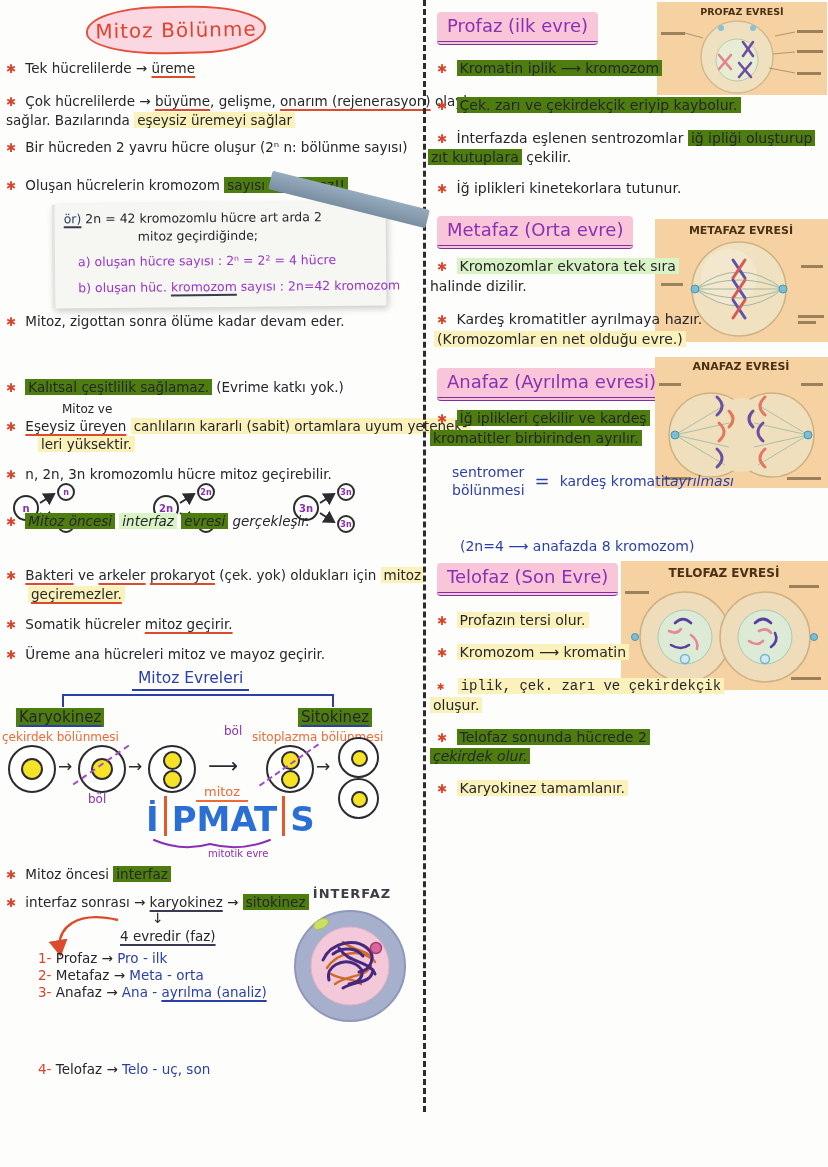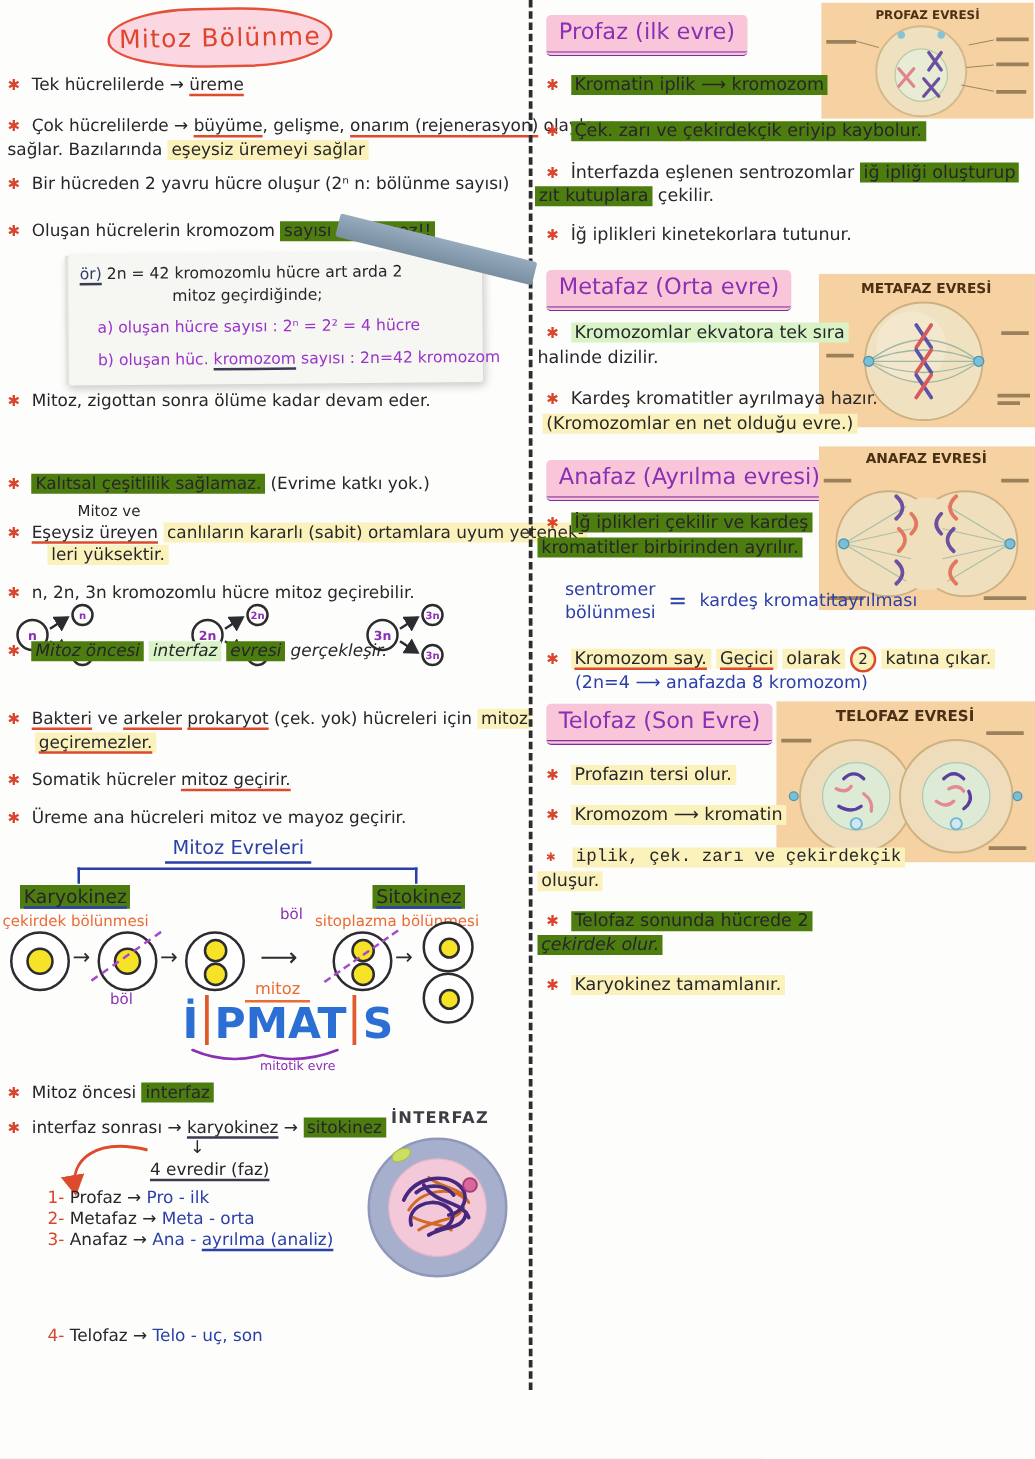--- a/index.html
+++ b/index.html
@@ -169,21 +169,21 @@
     <span class="hc">evresi</span>
     <span>gerçekleşir.</span>
   </div>
 
   <div class="l" style="left:6px;top:567px;">
     <span class="ast">✱</span>
     <span class="ur">Bakteri</span>
     <span>ve</span>
     <span class="ur">arkeler</span>
     <span class="ur">prokaryot</span>
-    <span>(çek. yok) hücreleri için</span>
+    <span>(çek. yok) oldukları için</span>
     <span class="hy">mitoz</span>
   </div>
   <div class="l" style="left:28px;top:586px;">
     <span class="hy ur">geçiremezler.</span>
   </div>
 
   <div class="l" style="left:6px;top:616px;">
     <span class="ast">✱</span>
     <span>Somatik hücreler</span>
     <span class="ur">mitoz geçirir.</span>
@@ -496,32 +496,24 @@
   </div>
 
   <div class="r blue" style="left:452px;top:463px;display:flex;align-items:center;gap:10px;white-space:nowrap;">
     <span style="display:inline-flex;flex-direction:column;line-height:1.3;">
       <span>sentromer</span>
       <span>bölünmesi</span>
     </span>
     <span style="font-size:18px;">=</span>
     <span style="display:inline-flex;flex-direction:row;line-height:1.3;">
       <span>kardeş kromatit</span>
-      <span style="text-align:left;">ayrılması</span>
+      <span style="text-align:left;font-style:italic;">ayrılması</span>
     </span>
   </div>
 
-  <div class="r" style="left:437px;top:517px;">
-    <span class="ast">✱</span>
-    <span class="hy ur">Kromozom say.</span>
-    <span class="hy ur">Geçici</span>
-    <span class="hy">olarak</span>
-    <span class="circ2">2</span>
-    <span class="hy">katına çıkar.</span>
-  </div>
   <div class="r blue" style="left:460px;top:538px;">
     <span>(2n=4 ⟶ anafazda 8 kromozom)</span>
   </div>
 
   <div class="hd" style="left:437px;top:563px;">
     <span>Telofaz (Son Evre)</span>
   </div>
 
   <svg style="position:absolute;left:621px;top:561px;" width="207" height="129" viewBox="0 0 207 129">
     <rect width="207" height="129" fill="#f6d2a2"></rect>

